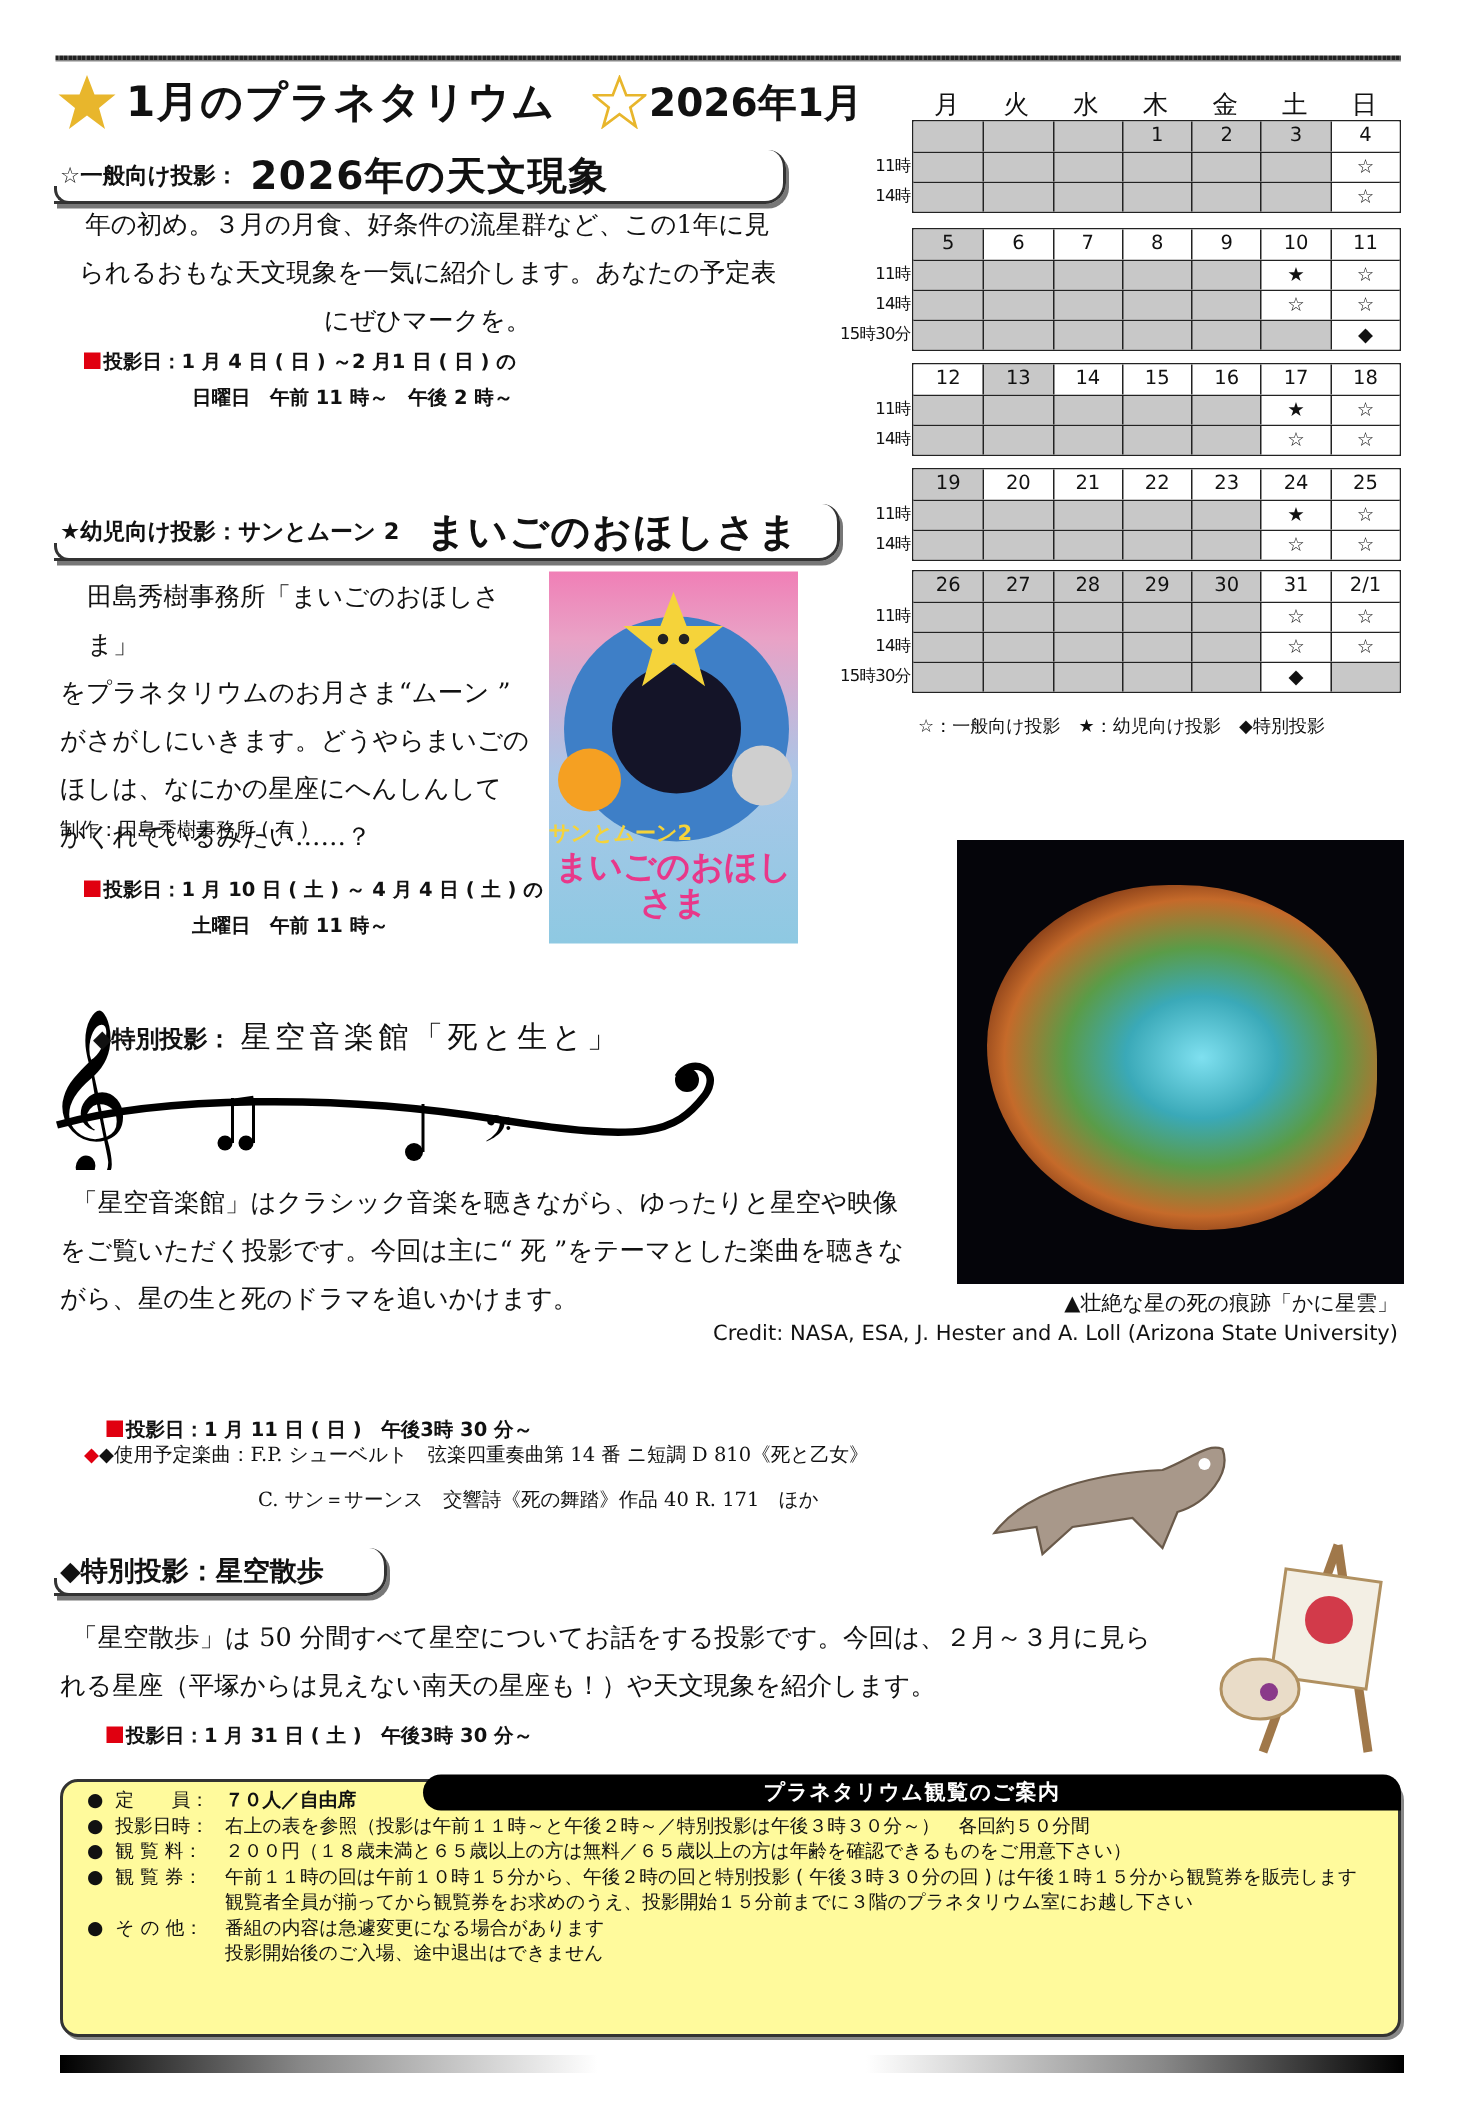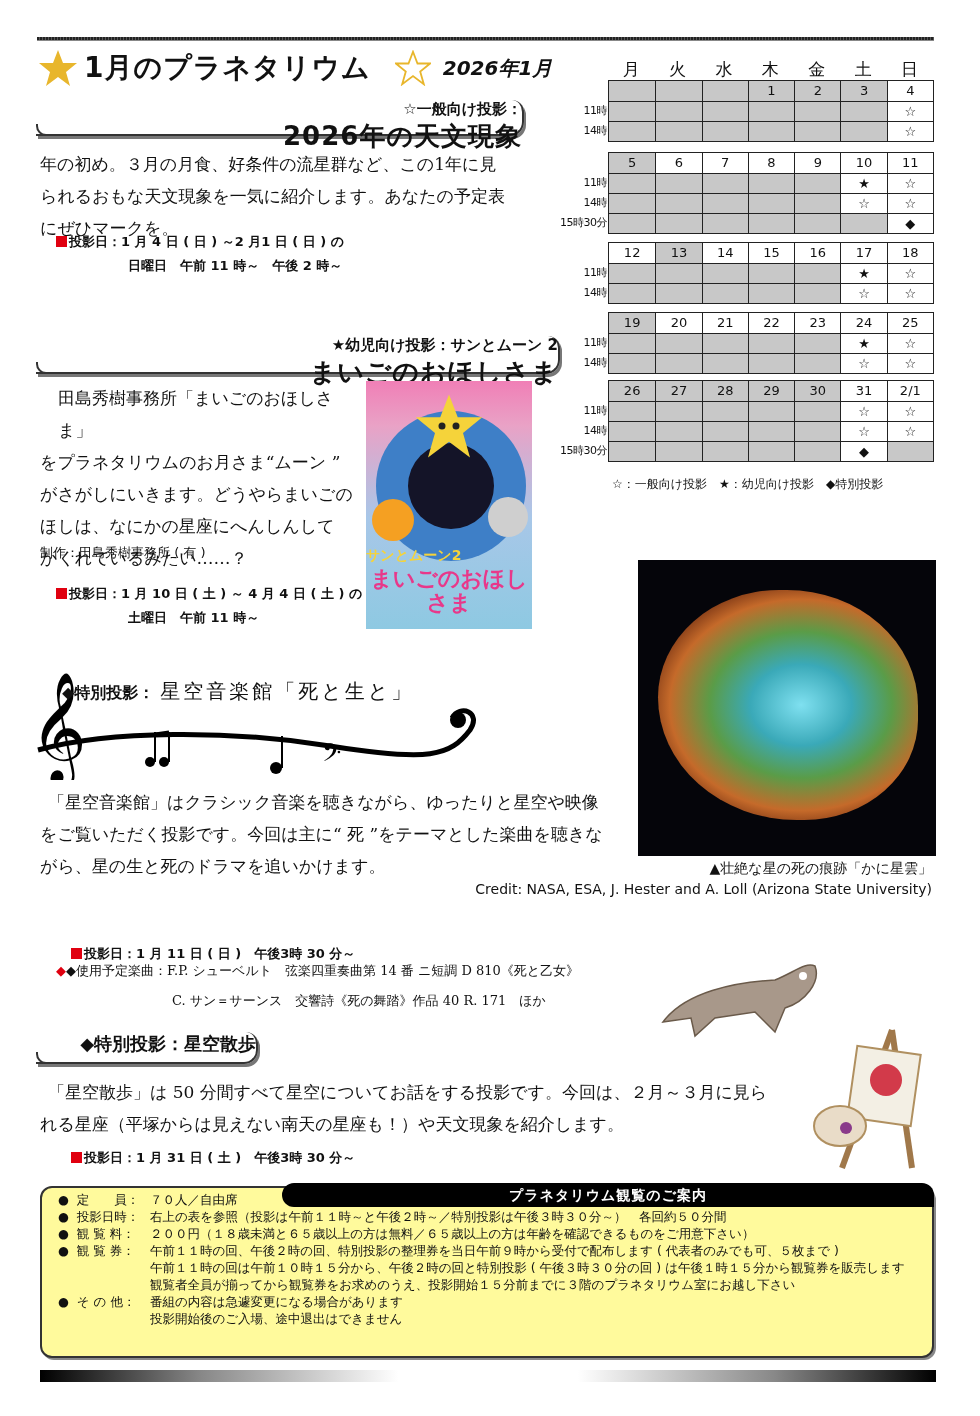--- a/index.html
+++ b/index.html
@@ -9,24 +9,24 @@
   .abs { position: absolute; }
 
   
   .top-rule { left: 37px; top: 37px; width: 897px; height: 4px; background: repeating-linear-gradient(90deg,#222 0 2px,#555 2px 3px); border-bottom: 1px solid #888; }
 
   
   .title-row { left: 38px; top: 46px; height: 44px; display: flex; align-items: center; }
   .title-star { width: 40px; height: 40px; }
   .title-text { font-size: 28px; font-weight: bold; letter-spacing: 1px; margin-left: 6px; }
   .title-star2 { width: 36px; height: 36px; margin-left: 24px; }
-  .title-date { font-size: 20px; font-weight: bold; margin-left: 12px; font-style: italic; }
-
-  
-  .tab { border: 2px solid #333; border-left: none; border-top: none; border-radius: 0 12px 14px 0; box-shadow: 2px 3px 0 #777; display: flex; align-items: flex-end; padding-left: 4px; flex-direction: column; }
+  .title-date { font-size: 26px; font-weight: bold; margin-left: 2px; }
+
+  
+  .tab { border: 2px solid #333; border-left: none; border-top: none; border-radius: 0 12px 14px 0; box-shadow: 2px 3px 0 #777; display: flex; align-items: center; padding-left: 4px; }
   .tab::before { content: ""; position: absolute; left: 0; bottom: -2px; width: 14px; height: 10px; border-bottom: 2px solid #333; border-left: 2px solid #333; border-radius: 0 0 0 10px; }
   .tab-label { font-size: 15px; font-weight: bold; }
   .tab-title { font-size: 26px; font-weight: bold; margin-left: 8px; letter-spacing: 1px; }
 
   .body-text { font-family: "DejaVu Serif", "Liberation Serif", serif; font-size: 17px; line-height: 32px; }
 
   .sched { font-size: 13px; font-weight: bold; line-height: 24px; }
   .red-sq { display: inline-block; width: 11px; height: 11px; background: #e00010; margin-right: 2px; vertical-align: -1px; }
   .red-dia { color: #e00010; }
 
@@ -56,21 +56,21 @@
   .music-title { left: 62px; top: 678px; font-size: 16px; font-weight: bold; }
   .music-title .mt { font-family: "DejaVu Serif", "Liberation Serif", serif; font-size: 20px; font-weight: normal; margin-left: 6px; letter-spacing: 3px; }
 
   
   .info { left: 40px; top: 1186px; width: 894px; height: 172px; background: #fffa9c; border: 2px solid #333; border-radius: 12px; box-shadow: 2px 2px 0 #888; }
   .info-banner { left: 282px; top: 1183px; width: 652px; height: 24px; background: #000; border-radius: 14px 14px 0 14px; color: #fff; font-weight: bold; font-size: 14px; text-align: center; line-height: 24px; letter-spacing: 1px; }
   .info-list { left: 58px; top: 1191px; width: 870px; font-size: 12.5px; line-height: 17px; }
   .info-item { display: flex; }
   .info-key { width: 92px; flex-shrink: 0; white-space: pre; }
   .info-val { flex: 1; }
-  .info-val b { font-weight: normal; }
+  .info-val b { font-weight: bold; }
 
   .bottom-bar { left: 40px; top: 1370px; width: 896px; height: 12px; background: linear-gradient(90deg,#000 0%,#888 18%,#fff 40%,#fff 60%,#888 82%,#000 100%); }
 </style>
 </head>
 <body>
 
 <div class="abs top-rule"></div>
 
 <div class="abs title-row">
   <svg class="title-star" viewBox="0 0 40 40">
@@ -80,21 +80,21 @@
   <svg class="title-star2" viewBox="0 0 40 40">
       <polygon points="20,2 25,15 39,15 28,24 32,38 20,29 8,38 12,24 1,15 15,15" fill="none" stroke="#e8b62c" stroke-width="2"></polygon>
     </svg>
   <span class="title-date">2026年1月</span>
 </div>
 
 <div class="abs tab" style="left:36px;top:100px;width:488px;height:36px;">
   <span class="tab-label">☆一般向け投影：</span>
   <span class="tab-title">2026年の天文現象</span>
 </div>
-<div class="abs body-text" style="left:40px;top:148px;width:490px;">
+<div class="abs body-text" style="left:40px;top:134px;width:490px;text-align:center;">
   <div>年の初め。３月の月食、好条件の流星群など、この1年に見</div>
   <div>られるおもな天文現象を一気に紹介します。あなたの予定表</div>
   <div>にぜひマークを。</div>
 </div>
 <div class="abs sched" style="left:56px;top:230px;">
   <div><span class="red-sq"></span><span>投影日：1 月 4 日 ( 日 ) ～2 月1 日 ( 日 ) の</span></div>
   <div style="padding-left:72px;">日曜日　午前 11 時～　午後 2 時～</div>
 </div>
 
 <div class="abs tab" style="left:36px;top:336px;width:524px;height:38px;">
@@ -414,21 +414,20 @@
     </div>
     <div class="info-item">
       <div class="info-key">●  観 覧 料：</div>
       <div class="info-val">
         <div>２００円（１８歳未満と６５歳以上の方は無料／６５歳以上の方は年齢を確認できるものをご用意下さい）</div>
       </div>
     </div>
     <div class="info-item">
       <div class="info-key">●  観 覧 券：</div>
       <div class="info-val">
-        <div>午前１１時の回、午後２時の回、特別投影の<b>整理券を当日午前９時から受付で配布します</b> ( 代表者のみでも可、５枚まで )</div>
         <div>午前１１時の回は午前１０時１５分から、午後２時の回と特別投影 ( 午後３時３０分の回 ) は午後１時１５分から観覧券を販売します</div>
         <div>観覧者全員が揃ってから観覧券をお求めのうえ、投影開始１５分前までに３階のプラネタリウム室にお越し下さい</div>
       </div>
     </div>
     <div class="info-item">
       <div class="info-key">●  そ の 他：</div>
       <div class="info-val">
         <div>番組の内容は急遽変更になる場合があります</div>
         <div>投影開始後のご入場、途中退出はできません</div>
       </div>

